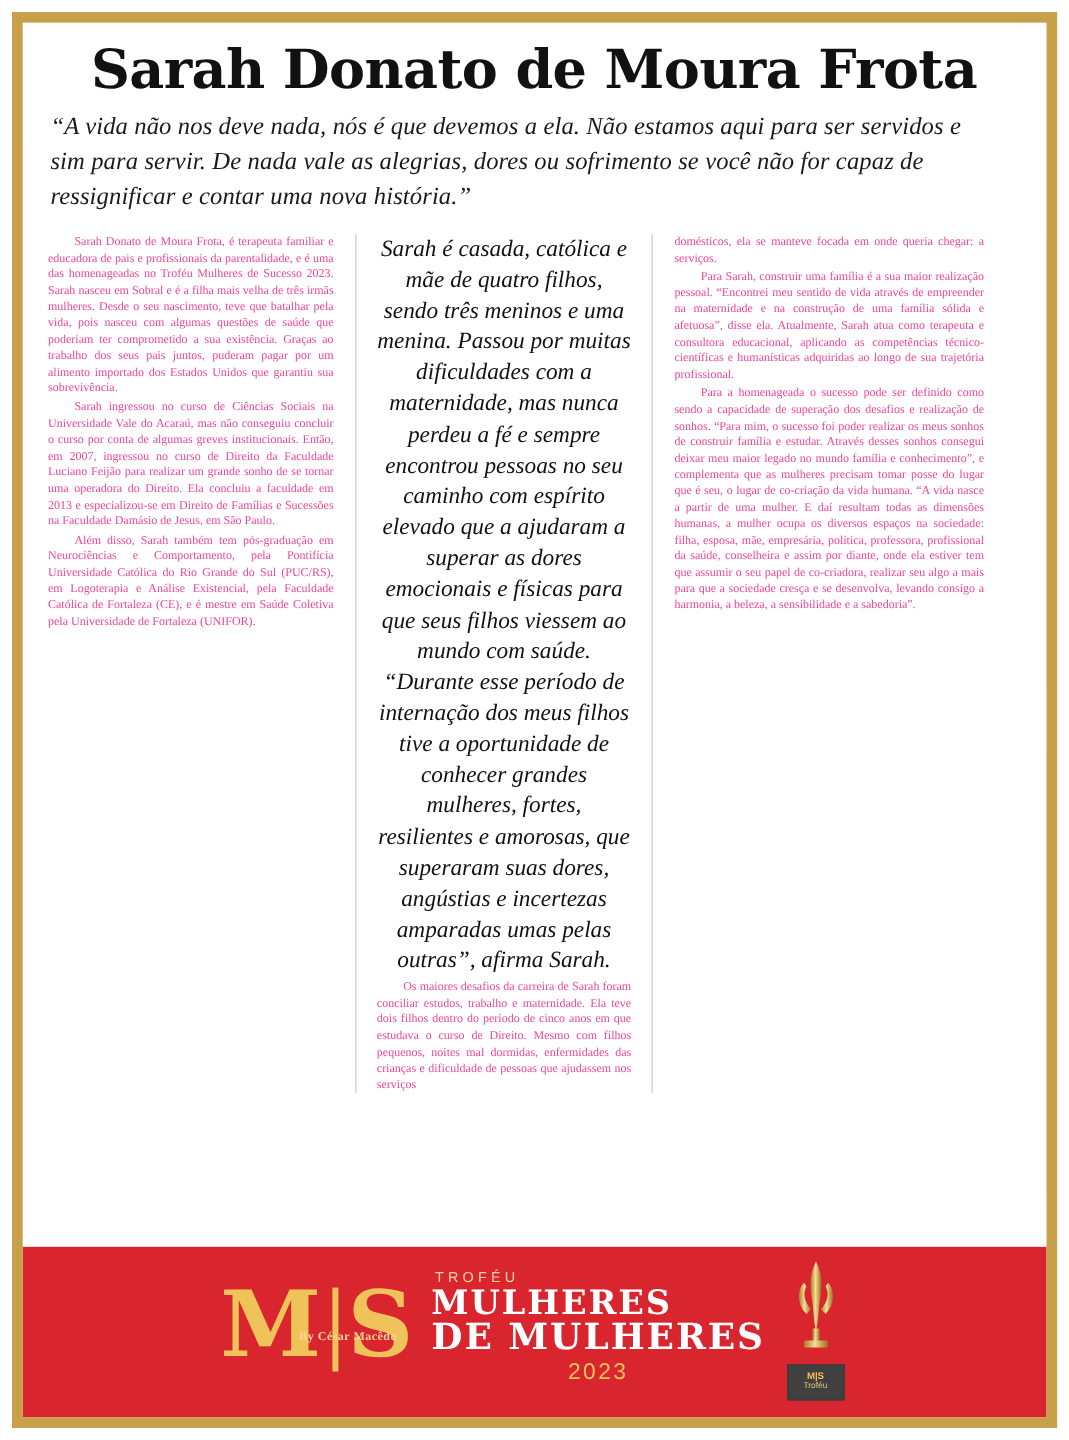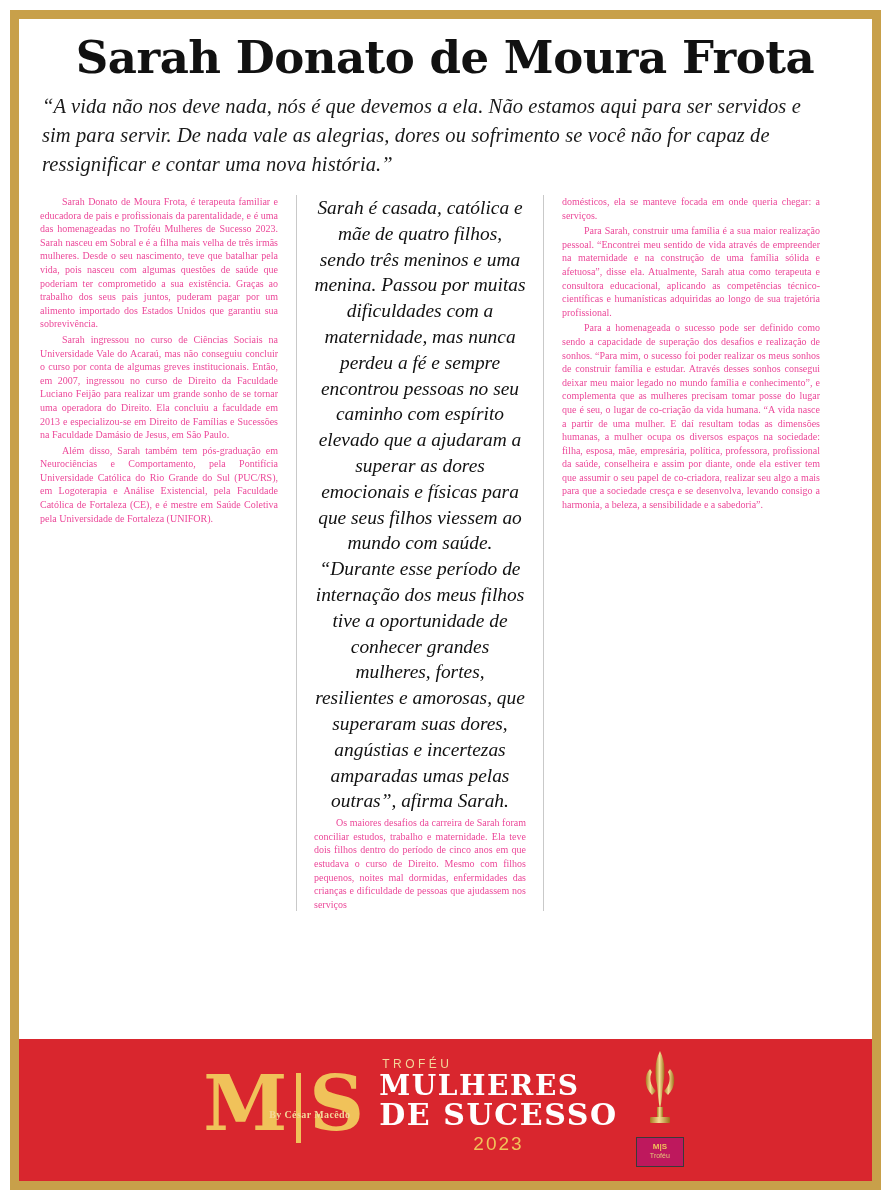--- a/index.html
+++ b/index.html
@@ -184,21 +184,21 @@
   .trophy {
     width: 56px;
     height: 118px;
     position: relative;
     top: -2px;
   }
   .trophy .plate {
     position: absolute;
     bottom: 0; left: 4px;
     width: 48px; height: 30px;
-    background: #be185d;
+    background: #404040;
     border: 1px solid #3a3a3a;
     color: #e6c77a;
     font-size: 7px;
     text-align: center;
     font-family: "Liberation Sans", sans-serif;
     padding-top: 4px;
     box-sizing: border-box;
     line-height: 1.25;
   }
   .trophy .plate .pm { font-weight: 700; color:#f0c25a; font-size: 8px;}
@@ -240,21 +240,21 @@
       <div class="ms-mark">
         <span>M</span>
         <span class="bar"></span>
         <span>S</span>
         <span class="ms-byline">By César Macêdo</span>
       </div>
 
       <div class="wordmark">
         <div class="trofeu">TROFÉU</div>
         <div class="line1">MULHERES</div>
-        <div class="line2">DE SUCESSO</div>
+        <div class="line2">DE MULHERES</div>
         <div class="year">2023</div>
       </div>
 
       <div class="trophy">
         <svg width="56" height="92" viewBox="0 0 56 92" aria-hidden="true">
           <defs>
             <linearGradient id="g1" x1="0" y1="0" x2="1" y2="0">
               <stop offset="0%" stop-color="#a8791f"></stop>
               <stop offset="45%" stop-color="#f5dd95"></stop>
               <stop offset="100%" stop-color="#9c6d18"></stop>

